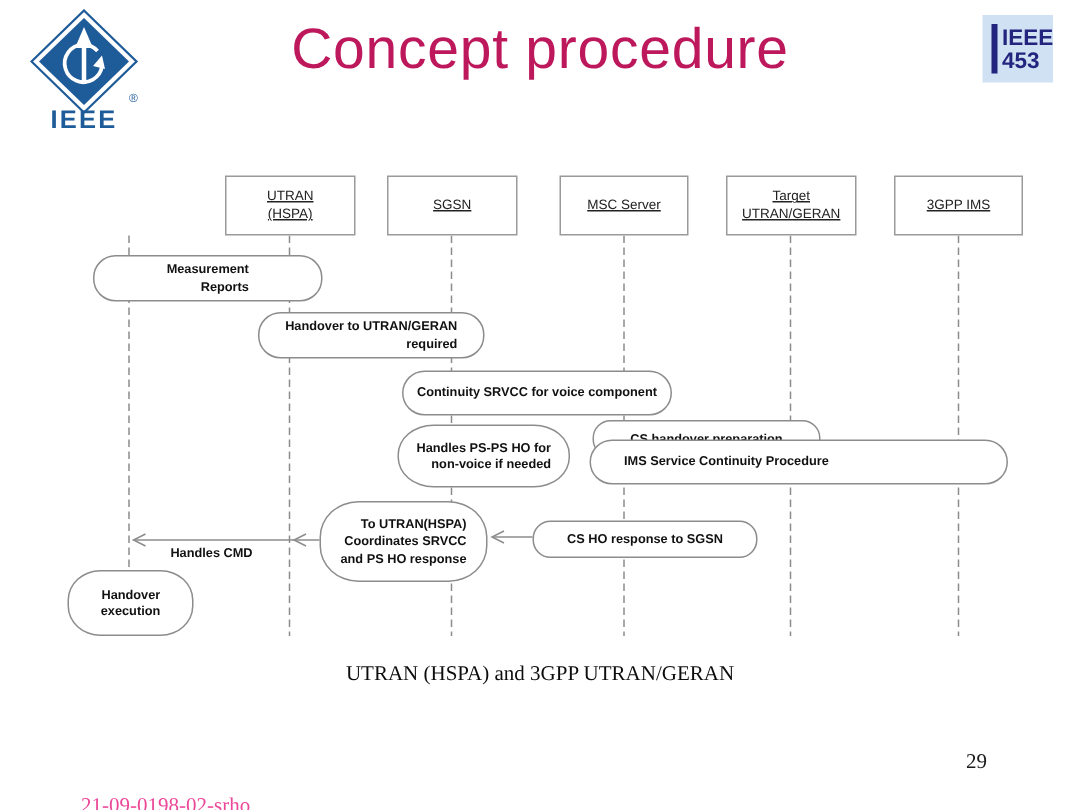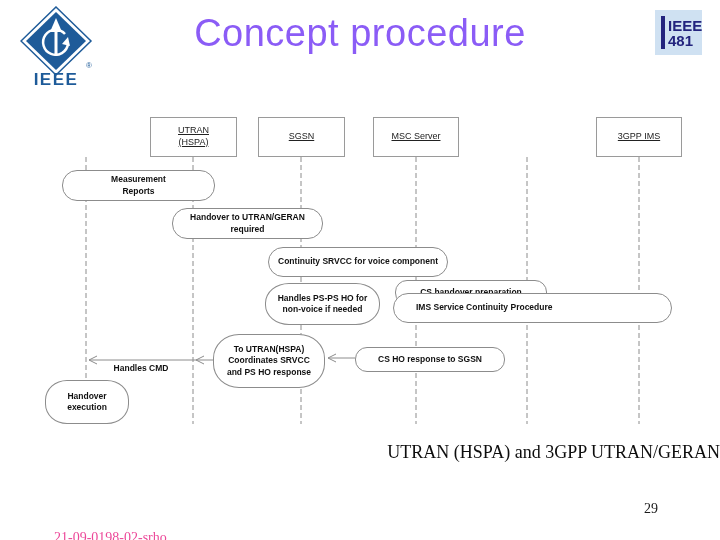--- a/index.html
+++ b/index.html
@@ -3,51 +3,51 @@
 <meta charset="utf-8">
 <style>
   html,body{margin:0;padding:0;background:#ffffff;}
   .slide{
     position:relative;width:720px;height:540px;background:#ffffff;
     font-family:"Liberation Sans",sans-serif;overflow:hidden;
   }
   
   .title{
     position:absolute;left:0;right:0;top:12px;text-align:center;
-    font-size:38px;color:#8b5cf6;letter-spacing:0.5px;
+    font-size:38px;color:#be185d;letter-spacing:0.5px;
   }
   .ieee-logo{position:absolute;left:20px;top:6px;width:76px;height:80px;}
   .ieee802-badge{
     position:absolute;left:655px;top:10px;width:47px;height:45px;
     background:#cfe1f2;display:flex;align-items:center;
   }
   .badge-bar{position:absolute;left:6px;top:6px;width:4px;height:33px;background:#23247e;}
   .badge-text{margin-left:13px;color:#23247e;font-weight:bold;font-size:15px;line-height:15px;margin-top:1px;}
   
   .diagram-svg{position:absolute;left:0;top:0;width:720px;height:540px;pointer-events:none;}
   .actor{
     position:absolute;top:117px;height:40px;background:#fff;border:1px solid #9a9a9a;
     display:flex;align-items:center;justify-content:center;text-align:center;
     font-size:9px;color:#222;text-decoration:underline;line-height:1.3;white-space:pre-line;
     box-sizing:border-box;z-index:2;
   }
   .step{
     position:absolute;background:#fff;border:1px solid #8c8c8c;
-    display:flex;align-items:center;justify-content:center;text-align:center;
+    display:flex;align-items:center;justify-content:center;text-align:right;
     font-size:8.5px;font-weight:bold;color:#111;line-height:1.3;white-space:pre-line;
     box-sizing:border-box;z-index:2;
   }
   .arrow-label{
     position:absolute;left:95px;top:363px;width:92px;text-align:center;
     font-size:8.5px;font-weight:bold;color:#111;z-index:3;
   }
   
   .caption{
-    position:absolute;left:0;right:0;top:442px;text-align:right;
-    font-family:"Liberation Serif",serif;font-size:18px;color:#0d0d0d;
+    position:absolute;left:0;right:0;top:442px;text-align:center;
+    font-family:"Liberation Serif",serif;font-size:14px;color:#0d0d0d;
   }
   .footer-left{
     position:absolute;left:54px;top:530px;
     font-family:Liberation Serif, serif;font-size:14px;color:#ec4899;
   }
   .footer-right{
     position:absolute;left:644px;top:501px;
     font-family:"Liberation Serif",serif;font-size:14px;color:#1a1a1a;
   }
 </style>
@@ -66,39 +66,41 @@
     <text x="66" y="62" font-size="8" fill="#1e5b99">®</text>
     <text x="36" y="79" text-anchor="middle" font-size="17" font-weight="bold" fill="#1e5b99" letter-spacing="1.5">IEEE</text>
   </svg>
 
   <div class="title">Concept procedure</div>
 
   <div class="ieee802-badge">
     <div class="badge-bar"></div>
     <div class="badge-text">
       <div>IEEE</div>
-      <div>481</div>
+      <div>453</div>
     </div>
   </div>
 
   <svg class="diagram-svg" style="z-index:1" viewBox="0 0 720 540">
     <g stroke="#8c8c8c" stroke-width="1" stroke-dasharray="5,3">
       <line x1="86" y1="157" x2="86" y2="378"></line>
       <line x1="193" y1="157" x2="193" y2="424"></line>
       <line x1="301" y1="157" x2="301" y2="424"></line>
       <line x1="416" y1="157" x2="416" y2="424"></line>
       <line x1="527" y1="157" x2="527" y2="424"></line>
       <line x1="639" y1="157" x2="639" y2="424"></line>
     </g>
   </svg>
 
   <div class="actor" style="left:150px;width:87px">UTRAN
 (HSPA)</div>
   <div class="actor" style="left:258px;width:87px">SGSN</div>
   <div class="actor" style="left:373px;width:86px">MSC Server</div>
+  <div class="actor" style="left:484px;width:87px">Target
+UTRAN/GERAN</div>
   <div class="actor" style="left:596px;width:86px">3GPP IMS</div>
 
   <div class="step" style="left:62px;top:170px;width:153px;height:31px;border-radius:15px">Measurement
 Reports</div>
   <div class="step" style="left:172px;top:208px;width:151px;height:31px;border-radius:15px">Handover to UTRAN/GERAN
 required</div>
   <div class="step" style="left:268px;top:247px;width:180px;height:30px;border-radius:15px">Continuity SRVCC for voice component</div>
   <div class="step" style="left:265px;top:283px;width:115px;height:42px;border-radius:24px/20px">Handles PS-PS HO for
 non-voice if needed</div>
   <div class="step" style="left:395px;top:280px;width:152px;height:25px;border-radius:12px">CS handover preparation</div>

